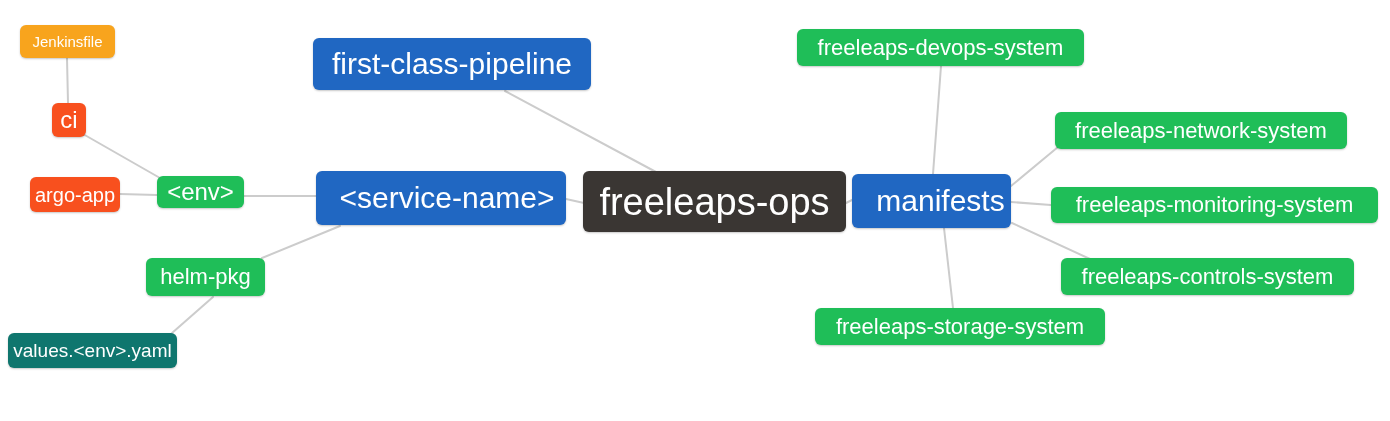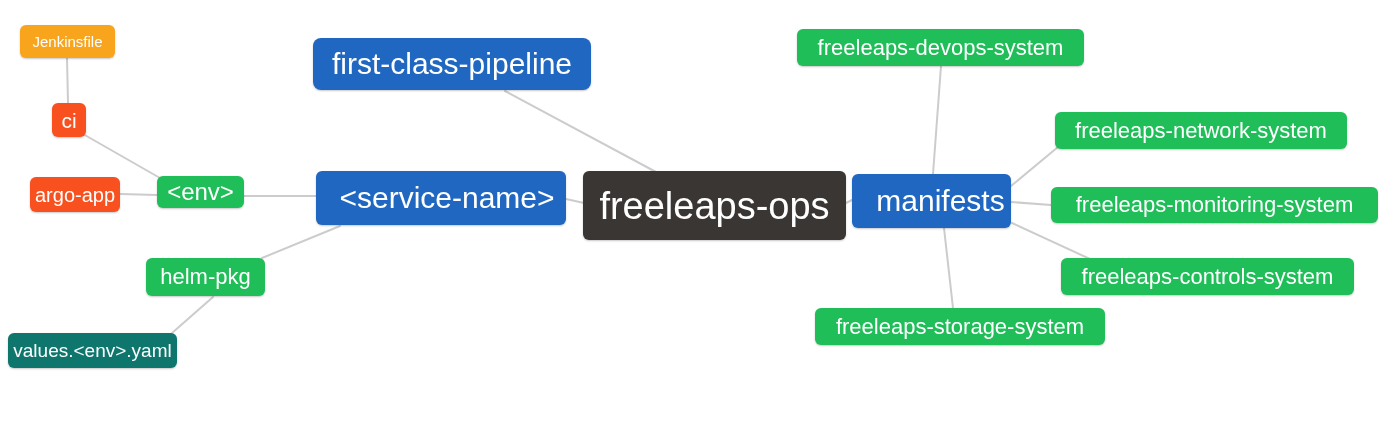--- a/index.html
+++ b/index.html
@@ -55,28 +55,28 @@
       <line x1="505" y1="91" x2="656" y2="172" stroke="#cccccc"></line>
       <line x1="846" y1="203" x2="852" y2="200" stroke="#cccccc"></line>
       <line x1="933" y1="174" x2="941" y2="66" stroke="#cccccc"></line>
       <line x1="1011" y1="186" x2="1058" y2="147" stroke="#cccccc"></line>
       <line x1="1011" y1="202" x2="1051" y2="205" stroke="#cccccc"></line>
       <line x1="1012" y1="223" x2="1090" y2="259" stroke="#cccccc"></line>
       <line x1="944" y1="228" x2="953" y2="308" stroke="#cccccc"></line>
     </svg>
   <div class="nodes">
       <div class="node" style="left: 20px; top: 25px; width: 95px; height: 33px; font-size: 15px; background: rgb(248, 164, 29); color: rgb(255, 255, 255);">Jenkinsfile</div>
-      <div class="node" style="left: 52px; top: 103px; width: 34px; height: 34px; font-size: 21px; background: rgb(248, 80, 30); color: rgb(255, 255, 255);">ci</div>
+      <div class="node" style="left: 52px; top: 103px; width: 34px; height: 34px; font-size: 24px; background: rgb(248, 80, 30); color: rgb(255, 255, 255);">ci</div>
       <div class="node" style="left: 30px; top: 177px; width: 90px; height: 35px; font-size: 20px; background: rgb(248, 80, 30); color: rgb(255, 255, 255);">argo-app</div>
       <div class="node" style="left: 157px; top: 176px; width: 87px; height: 32px; font-size: 24px; background: rgb(31, 190, 88); color: rgb(255, 255, 255);">&lt;env&gt;</div>
       <div class="node" style="left: 146px; top: 258px; width: 119px; height: 38px; font-size: 22px; background: rgb(31, 190, 88); color: rgb(255, 255, 255);">helm-pkg</div>
       <div class="node" style="left: 8px; top: 333px; width: 169px; height: 35px; font-size: 19px; background: #0f766e; color: rgb(255, 255, 255);">values.&lt;env&gt;.yaml</div>
-      <div class="node" style="left: 313px; top: 38px; width: 278px; height: 52px; font-size: 30px; background: rgb(32, 103, 194); color: rgb(255, 255, 255); border-radius: 8px;">first-class-pipeline</div>
+      <div class="node" style="left: 313px; top: 38px; width: 278px; height: 52px; font-size: 30px; background: rgb(32, 103, 194); color: rgb(255, 255, 255);">first-class-pipeline</div>
       <div class="node" style="left: 316px; top: 171px; width: 250px; height: 54px; font-size: 30px; background: rgb(32, 103, 194); color: rgb(255, 255, 255); padding-left: 20px;">&lt;service-name&gt;</div>
-      <div class="node" style="left: 583px; top: 171px; width: 263px; height: 69px; font-size: 38px; background: rgb(58, 54, 51); color: rgb(255, 255, 255);">freeleaps-ops</div>
+      <div class="node" style="left: 583px; top: 171px; width: 263px; height: 61px; font-size: 38px; background: rgb(58, 54, 51); color: rgb(255, 255, 255);">freeleaps-ops</div>
       <div class="node" style="left: 852px; top: 174px; width: 159px; height: 54px; font-size: 30px; background: rgb(32, 103, 194); color: rgb(255, 255, 255); padding-left: 26px;">manifests</div>
       <div class="node" style="left: 797px; top: 29px; width: 287px; height: 37px; font-size: 22px; background: rgb(31, 190, 88); color: rgb(255, 255, 255);">freeleaps-devops-system</div>
       <div class="node" style="left: 1051px; top: 187px; width: 327px; height: 36px; font-size: 22px; background: rgb(31, 190, 88); color: rgb(255, 255, 255);">freeleaps-monitoring-system</div>
       <div class="node" style="left: 1055px; top: 112px; width: 292px; height: 37px; font-size: 22px; background: rgb(31, 190, 88); color: rgb(255, 255, 255);">freeleaps-network-system</div>
       <div class="node" style="left: 1061px; top: 258px; width: 293px; height: 37px; font-size: 22px; background: rgb(31, 190, 88); color: rgb(255, 255, 255);">freeleaps-controls-system</div>
       <div class="node" style="left: 815px; top: 308px; width: 290px; height: 37px; font-size: 22px; background: rgb(31, 190, 88); color: rgb(255, 255, 255);">freeleaps-storage-system</div>
     </div>
 </div>
 
 </body></html>

